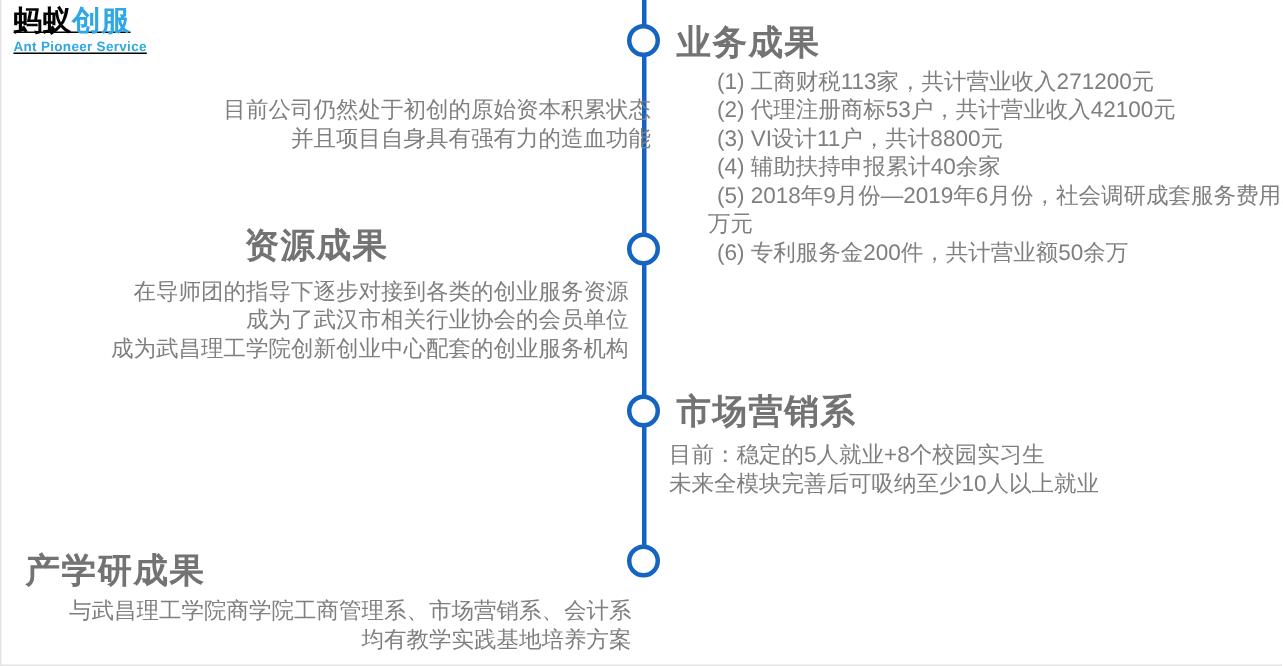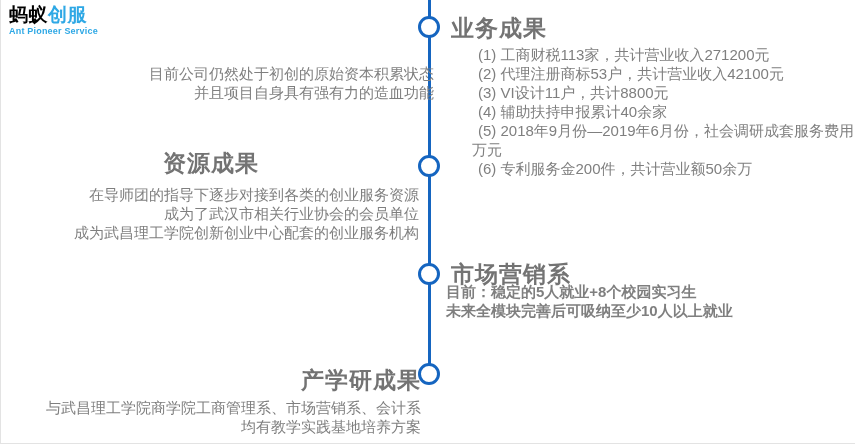--- a/index.html
+++ b/index.html
@@ -2,44 +2,44 @@
 <html><head>
 <meta charset="utf-8">
 <style>
   html,body{margin:0;padding:0;background:#fff;}
   .slide{
     position:relative;width:855px;height:444px;background:#ffffff;overflow:hidden;
     font-family:"Liberation Sans",sans-serif;box-sizing:border-box;
     border-left:1px solid #e3e3e3;border-bottom:1px solid #e3e3e3;
   }
   
-  .logo{position:absolute;left:8px;top:5px;line-height:1.1;}
+  .logo{position:absolute;left:8px;top:5px;line-height:1.1;text-decoration:underline;}
   .logo-cn{font-size:19px;font-weight:700;letter-spacing:.5px;white-space:nowrap;}
   .logo-blue{color:#2ea8e5;}
   .logo-en{font-size:9px;font-weight:700;color:#2ea8e5;letter-spacing:.2px;margin-top:1px;}
   
   .tl-line{position:absolute;left:427px;top:0;width:3px;height:374px;background:#1565c0;z-index:1;}
   .node{position:absolute;left:417px;width:16px;height:16px;background:#ffffff;
         border:3px solid #1565c0;border-radius:50%;z-index:2;}
   .n1{top:16px}.n2{top:155px}.n3{top:263px}.n4{top:363px}
   
   .h{position:absolute;font-size:23px;font-weight:700;color:#737373;letter-spacing:1px;
      white-space:nowrap;z-index:3;}
   .h-business{left:450px;top:13px;}
   .h-resource{left:0;width:420px;text-align:center;top:148px;}
   .h-employment{left:450px;top:259px;}
-  .h-research{left:5px;width:415px;text-align:right;top:365px;}
+  .h-research{left:16px;width:415px;text-align:left;top:365px;}
   
   .txt{position:absolute;color:#7f7f7f;font-size:15px;line-height:19px;z-index:3;}
   .ra{text-align:right;}
   .b-list{left:423px;top:45px;width:414px;margin-left:48px;}
   .b-list .li{text-indent:6px;}
   .b-capital{left:16px;top:64px;width:417px;}
   .b-resource{left:0;top:185px;width:418px;}
-  .b-employment{left:445px;top:282px;width:400px;font-weight:bold;}
+  .b-employment{left:445px;top:294px;width:400px;}
   .b-research{left:0;top:398px;width:420px;}
 </style>
 </head>
 <body>
 
 <div class="slide">
 
   <div class="logo">
     <div class="logo-cn">
       <span>蚂蚁</span><span class="logo-blue">创服</span>

